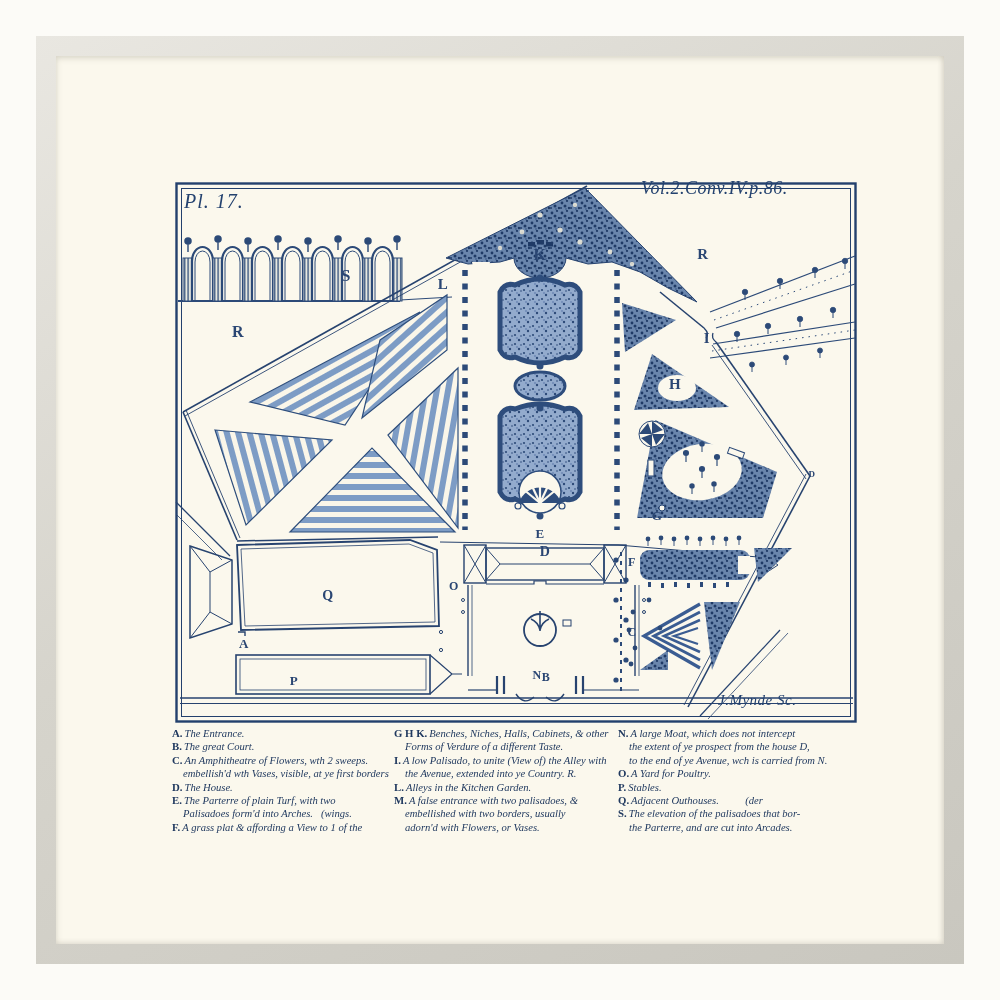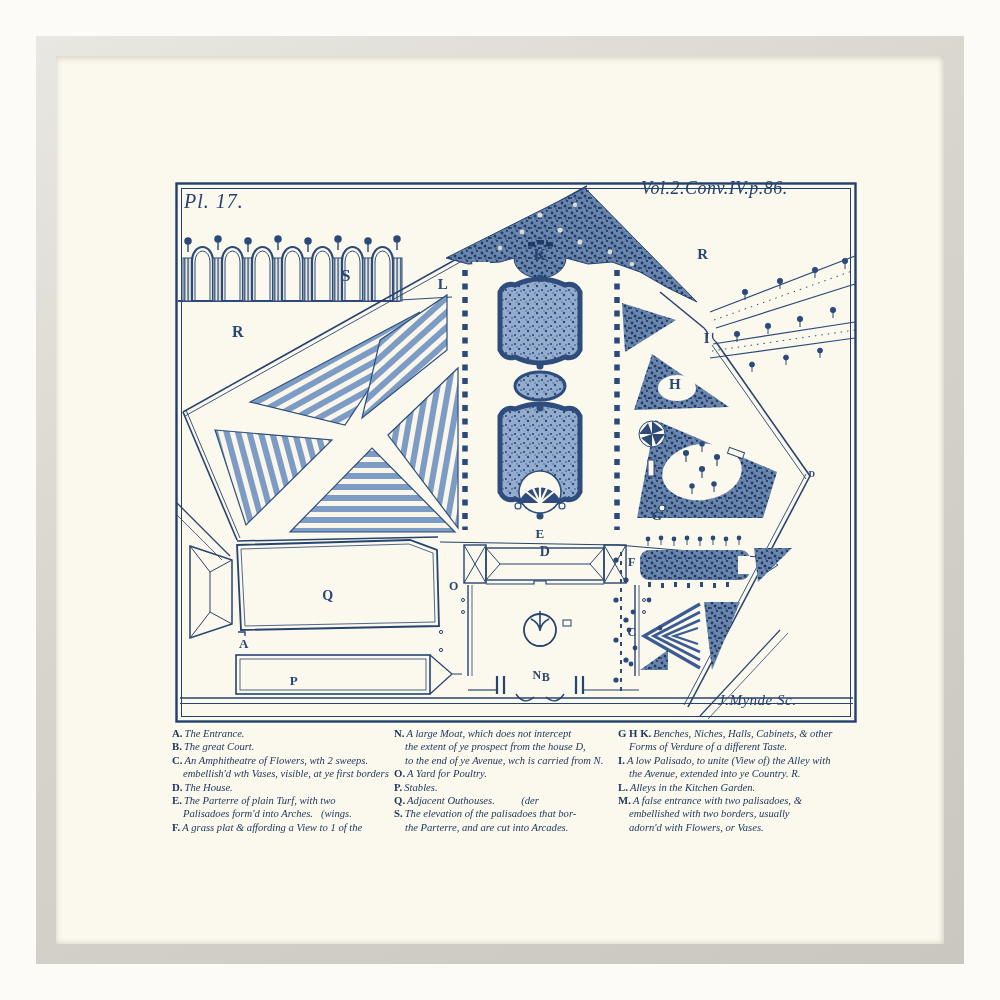--- a/index.html
+++ b/index.html
@@ -385,34 +385,34 @@
           <div class="legend-line"><span class="legend-key">A.</span>The Entrance.</div>
           <div class="legend-line"><span class="legend-key">B.</span>The great Court.</div>
           <div class="legend-line"><span class="legend-key">C.</span>An Amphitheatre of Flowers, wth 2 sweeps.</div>
           <div class="legend-line cont">embellish'd wth Vases, visible, at ye first borders</div>
           <div class="legend-line"><span class="legend-key">D.</span>The House.</div>
           <div class="legend-line"><span class="legend-key">E.</span>The Parterre of plain Turf, with two</div>
           <div class="legend-line cont">Palisadoes form'd into Arches.&nbsp;&nbsp;&nbsp;(wings.</div>
           <div class="legend-line"><span class="legend-key">F.</span>A grass plat &amp; affording a View to 1 of the</div>
         </div>
         <div class="legend-col">
+          <div class="legend-line"><span class="legend-key">G H K.</span>Benches, Niches, Halls, Cabinets, &amp; other</div>
+          <div class="legend-line cont">Forms of Verdure of a different Taste.</div>
+          <div class="legend-line"><span class="legend-key">I.</span>A low Palisado, to unite (View of) the Alley with</div>
+          <div class="legend-line cont">the Avenue, extended into ye Country. R.</div>
+          <div class="legend-line"><span class="legend-key">L.</span>Alleys in the Kitchen Garden.</div>
+          <div class="legend-line"><span class="legend-key">M.</span>A false entrance with two palisadoes, &amp;</div>
+          <div class="legend-line cont">embellished with two borders, usually</div>
+          <div class="legend-line cont">adorn'd with Flowers, or Vases.</div>
+        </div>
+        <div class="legend-col">
           <div class="legend-line"><span class="legend-key">N.</span>A large Moat, which does not intercept</div>
           <div class="legend-line cont">the extent of ye prospect from the house D,</div>
           <div class="legend-line cont">to the end of ye Avenue, wch is carried from N.</div>
           <div class="legend-line"><span class="legend-key">O.</span>A Yard for Poultry.</div>
           <div class="legend-line"><span class="legend-key">P.</span>Stables.</div>
           <div class="legend-line"><span class="legend-key">Q.</span>Adjacent Outhouses.&nbsp;&nbsp;&nbsp;&nbsp;&nbsp;&nbsp;&nbsp;&nbsp;&nbsp;&nbsp;(der</div>
           <div class="legend-line"><span class="legend-key">S.</span>The elevation of the palisadoes that bor-</div>
           <div class="legend-line cont">the Parterre, and are cut into Arcades.</div>
         </div>
-        <div class="legend-col">
-          <div class="legend-line"><span class="legend-key">G H K.</span>Benches, Niches, Halls, Cabinets, &amp; other</div>
-          <div class="legend-line cont">Forms of Verdure of a different Taste.</div>
-          <div class="legend-line"><span class="legend-key">I.</span>A low Palisado, to unite (View of) the Alley with</div>
-          <div class="legend-line cont">the Avenue, extended into ye Country. R.</div>
-          <div class="legend-line"><span class="legend-key">L.</span>Alleys in the Kitchen Garden.</div>
-          <div class="legend-line"><span class="legend-key">M.</span>A false entrance with two palisadoes, &amp;</div>
-          <div class="legend-line cont">embellished with two borders, usually</div>
-          <div class="legend-line cont">adorn'd with Flowers, or Vases.</div>
-        </div>
       </div>
   </div>
 </div>
 
 </body></html>

